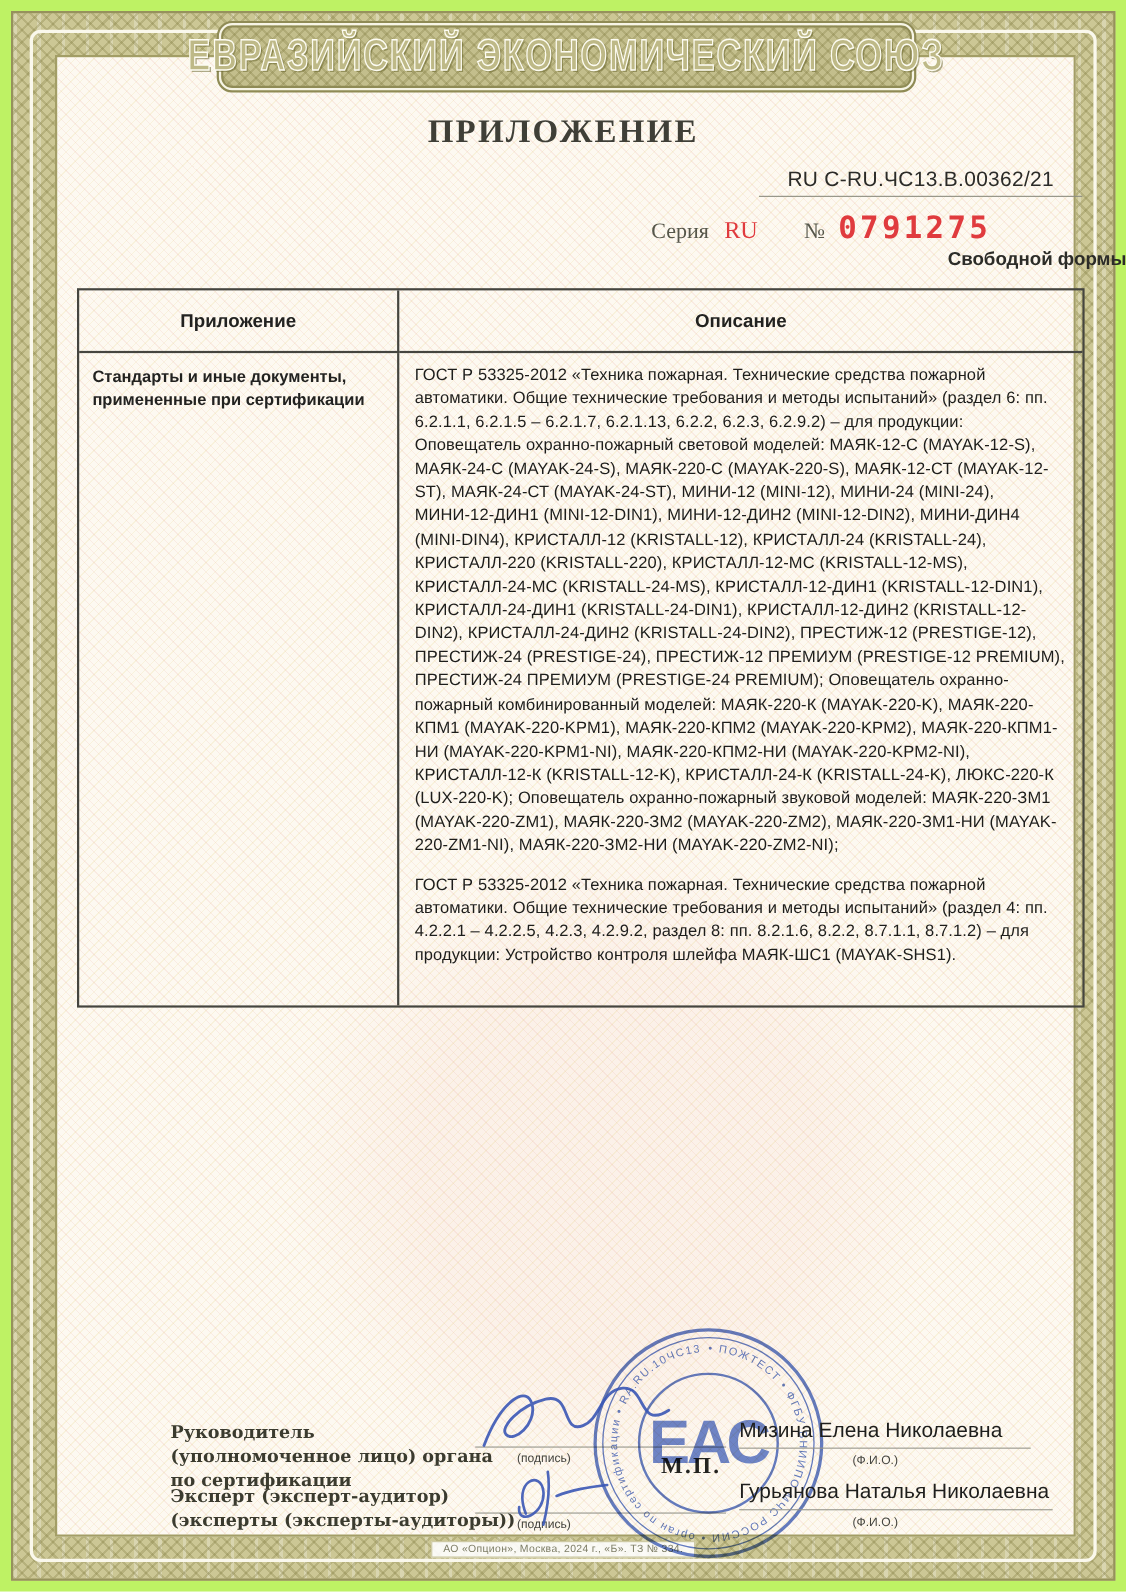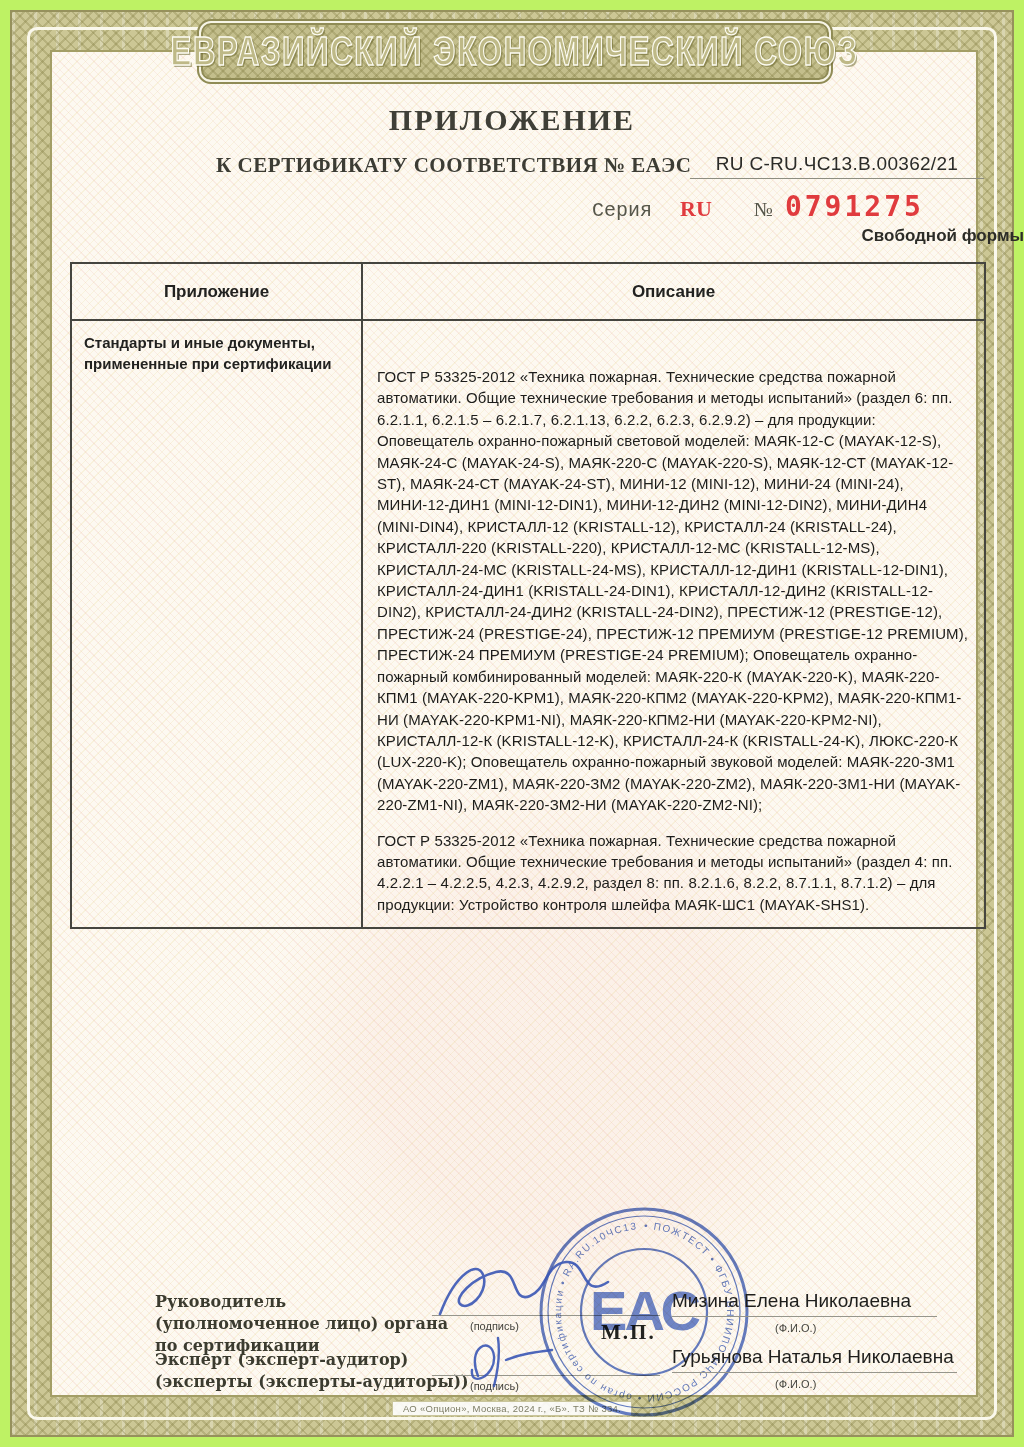--- a/index.html
+++ b/index.html
@@ -35,37 +35,37 @@
     color:#beb987;-webkit-text-stroke:1.3px #fdfcf2;text-shadow:2px 2px 0 rgba(110,105,50,.55);}
   
   .title{position:absolute;left:0;right:0;top:103px;z-index:3;text-align:center;
     font-family:"Liberation Serif",serif;font-weight:bold;font-size:30px;letter-spacing:2px;color:#3f3f37;}
   .cert-label{position:absolute;left:216px;top:153px;z-index:3;
     font-family:"Liberation Serif",serif;font-weight:bold;font-size:21px;letter-spacing:.5px;color:#3c3c34;}
   .cert-number{position:absolute;left:690px;top:153px;width:294px;z-index:3;text-align:center;
     font-family:"Liberation Sans",sans-serif;font-size:19px;color:#2b2b28;letter-spacing:.3px;
     border-bottom:1.5px solid #8d8d80;padding-bottom:3px;}
   .series-row{position:absolute;left:592px;top:190px;z-index:3;display:flex;align-items:baseline;}
-  .series-label{font-family:Liberation Mono, monospace;font-size:20px;color:#56564a;}
-  .series-value{font-family:"Liberation Serif",serif;font-weight:bold;font-size:22px;color:#e03b3e;margin-left:28px;}
+  .series-label{font-family:Liberation Serif, serif;font-size:20px;color:#56564a;}
+  .series-value{font-family:"Liberation Serif",serif;font-weight:normal;font-size:22px;color:#e03b3e;margin-left:14px;}
   .num-sign{font-family:"Liberation Serif",serif;font-size:20px;color:#56564a;margin-left:42px;}
   .blank-number{font-family:"DejaVu Sans Mono",monospace;font-weight:bold;font-size:28px;color:#e03b3e;
     letter-spacing:3px;margin-left:12px;}
   .form-type{position:absolute;left:0;right:0;top:226px;z-index:3;text-align:right;
     font-weight:bold;font-size:17px;color:#2c2c28;}
   
   .cert-table{position:absolute;left:70px;top:262px;width:912px;min-height:650px;z-index:3;
     border:2px solid #45453f;display:grid;grid-template-columns:291px 1fr;grid-template-rows:57px 1fr;}
   .cell{box-sizing:border-box;}
   .th{display:flex;align-items:center;justify-content:center;
     font-weight:bold;font-size:17px;color:#222220;border-bottom:2px solid #45453f;}
   .th-left{border-right:2px solid #45453f;}
   .td-left{border-right:2px solid #45453f;padding:11px 6px 11px 12px;
     font-weight:bold;font-size:15px;line-height:21px;color:#222220;}
-  .td-right{padding:9px 14px 12px 14px;font-size:15px;line-height:21.4px;color:#1d1d1b;letter-spacing:.1px;margin-top:36px;}
+  .td-right{padding:9px 14px 12px 14px;font-size:15px;line-height:21.4px;color:#1d1d1b;letter-spacing:.1px;}
   .td-right p{margin:0 0 14px 0;}
   .td-right p:last-child{margin-bottom:0;}
   
   .sig-label1{position:absolute;left:155px;top:1291px;width:300px;z-index:3;
     font-family:"DejaVu Serif",serif;font-weight:bold;font-size:16px;line-height:22px;color:#3b3b2f;}
   .sig-label2{position:absolute;left:155px;top:1349px;width:320px;z-index:3;white-space:pre-line;
     font-family:"DejaVu Serif",serif;font-weight:bold;font-size:16px;line-height:22px;color:#3b3b2f;}
   .sig-line{position:absolute;z-index:3;border-bottom:1.2px solid #96968c;}
   .sig-line1{left:432px;top:1295px;width:228px;height:20px;}
   .sig-line2{left:432px;top:1355px;width:228px;height:20px;}
@@ -97,21 +97,20 @@
   <div class="band"></div>
   <div class="wave"></div>
   <div class="sheet"></div>
 
   <div class="banner">
     <span>ЕВРАЗИЙСКИЙ ЭКОНОМИЧЕСКИЙ СОЮЗ</span>
   </div>
 
   <div class="title">ПРИЛОЖЕНИЕ</div>
 
-  <div class="cert-label">К СЕРТИФИКАТУ СООТВЕТСТВИЯ № ЕАЭС</div>
   <div class="cert-number">RU С-RU.ЧС13.В.00362/21</div>
 
   <div class="series-row">
     <span class="series-label">Серия</span>
     <span class="series-value">RU</span>
     <span class="num-sign">№</span>
     <span class="blank-number">0791275</span>
   </div>
 
   <div class="form-type">Свободной формы</div>

